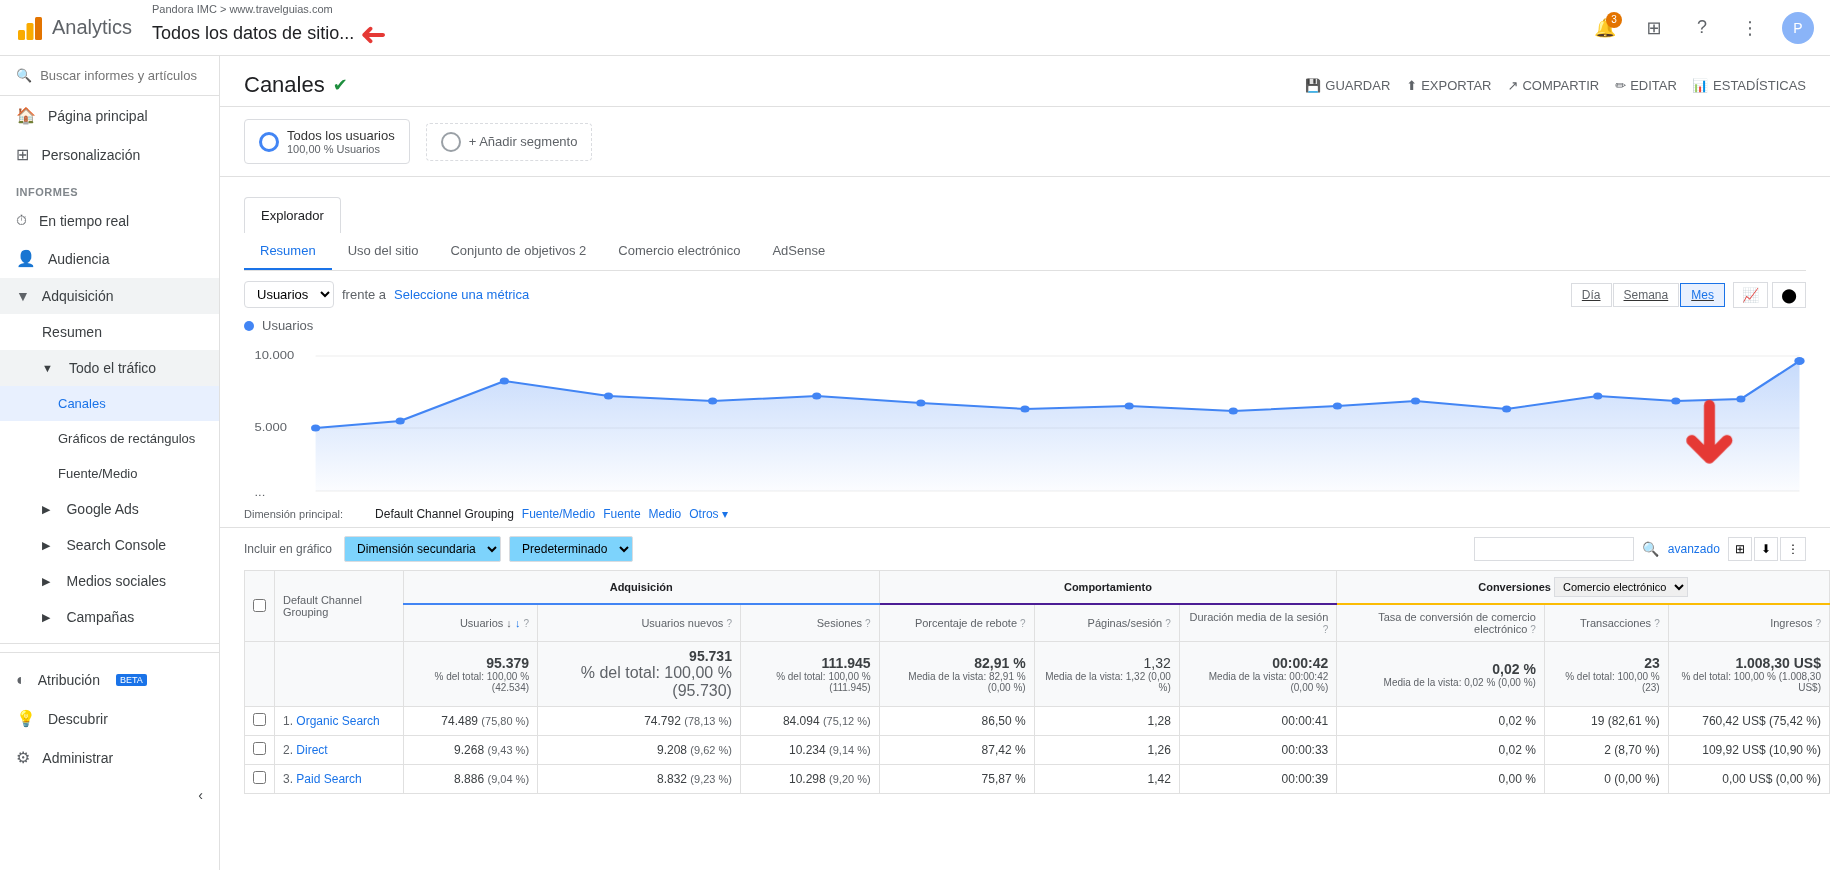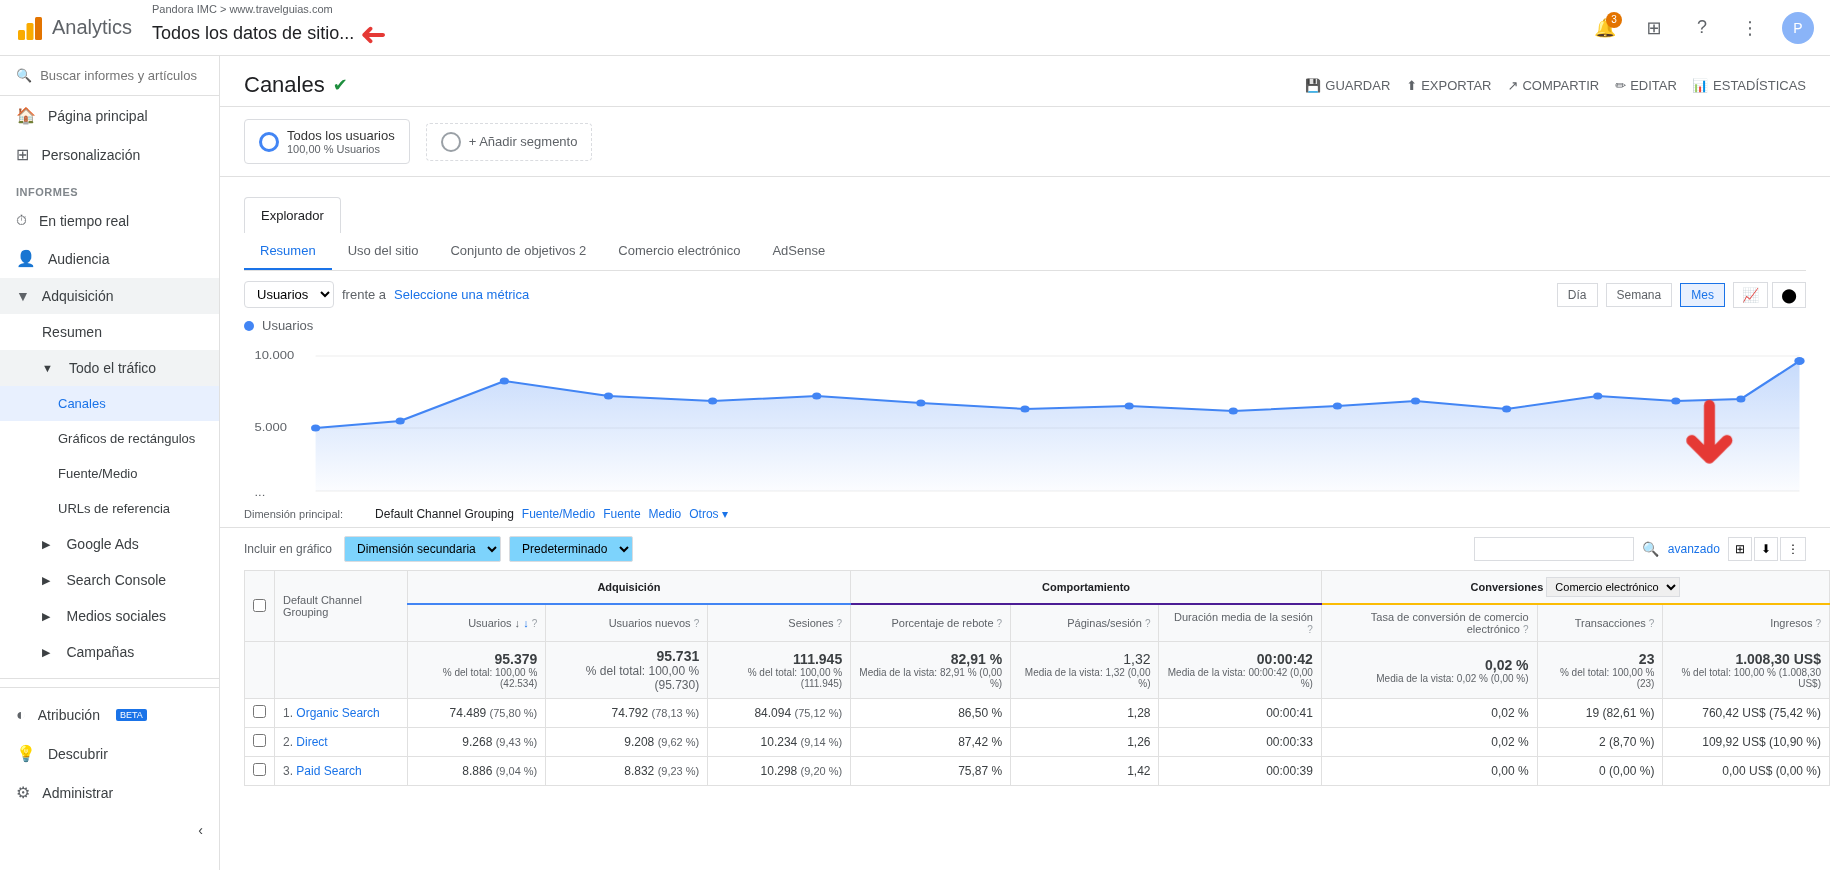--- a/index.html
+++ b/index.html
@@ -62,21 +62,21 @@
     .subtabs { display: flex; gap: 0; border-bottom: 1px solid #e0e0e0; padding: 0; margin-bottom: 0; }
     .subtab { padding: 10px 16px; font-size: 13px; cursor: pointer; color: #5f6368; border-bottom: 2px solid transparent; }
     .subtab.active { color: #1a73e8; border-bottom: 2px solid #1a73e8; font-weight: 500; }
 
     
     .chart-controls { display: flex; align-items: center; justify-content: space-between; padding: 10px 24px; }
     .metric-selector { display: flex; align-items: center; gap: 8px; }
     .metric-dropdown { border: 1px solid #dadce0; border-radius: 4px; padding: 4px 8px; font-size: 13px; cursor: pointer; background: #fff; }
     .frente-a { color: #5f6368; font-size: 13px; }
     .metric-link { color: #1a73e8; font-size: 13px; cursor: pointer; }
-    .time-btns { display: flex; gap: 8px; }
+    .time-btns { display: flex; gap: 1px; text-decoration: underline; }
     .time-btn { border: 1px solid #dadce0; padding: 4px 10px; font-size: 12px; cursor: pointer; background: #fff; color: #5f6368; }
     .time-btn.active { background: #e8f0fe; color: #1a73e8; border-color: #1a73e8; }
     .chart-type-btns { display: flex; gap: 4px; }
     .chart-type-btn { border: 1px solid #dadce0; padding: 4px 8px; cursor: pointer; background: #fff; font-size: 14px; }
 
     
     .chart-area { padding: 0 24px; position: relative; }
     .chart-legend { display: flex; align-items: center; gap: 8px; padding: 0 0 8px 0; }
     .legend-dot { width: 10px; height: 10px; border-radius: 50%; background: #4285f4; }
     .legend-label { font-size: 13px; color: #5f6368; }
@@ -186,23 +186,20 @@
       <span>Todo el tráfico</span>
     </div>
     <div class="sidebar-item indent3 active">
       <span>Canales</span>
     </div>
     <div class="sidebar-item indent3">
       <span>Gráficos de rectángulos</span>
     </div>
     <div class="sidebar-item indent3">
       <span>Fuente/Medio</span>
-    </div>
-    <div class="sidebar-item indent3">
-      <span>URLs de referencia</span>
     </div>
     <div class="sidebar-item indent2">
       <span style="margin-right:4px;font-size:11px;">▶</span>
       <span>Google Ads</span>
     </div>
     <div class="sidebar-item indent2">
       <span style="margin-right:4px;font-size:11px;">▶</span>
       <span>Search Console</span>
     </div>
     <div class="sidebar-item indent2">
@@ -429,21 +426,21 @@
 
           <tr class="total-row">
             <td class="checkbox-cell"></td>
             <td class="left" style="font-size:11px;color:#5f6368;"></td>
             <td>
               <div style="font-size:14px;font-weight:600;">95.379</div>
               <div style="font-size:10px;color:#5f6368;">% del total: 100,00 % (42.534)</div>
             </td>
             <td>
               <div style="font-size:14px;font-weight:600;">95.731</div>
-              <div style="font-size:12px;color:#5f6368;">% del total: 100,00 % (95.730)</div>
+              <div style="font-size:16px;color:#5f6368;">% del total: 100,00 % (95.730)</div>
             </td>
             <td>
               <div style="font-size:14px;font-weight:600;">111.945</div>
               <div style="font-size:10px;color:#5f6368;">% del total: 100,00 % (111.945)</div>
             </td>
             <td>
               <div style="font-size:14px;font-weight:600;">82,91 %</div>
               <div style="font-size:10px;color:#5f6368;">Media de la vista: 82,91 % (0,00 %)</div>
             </td>
             <td>

